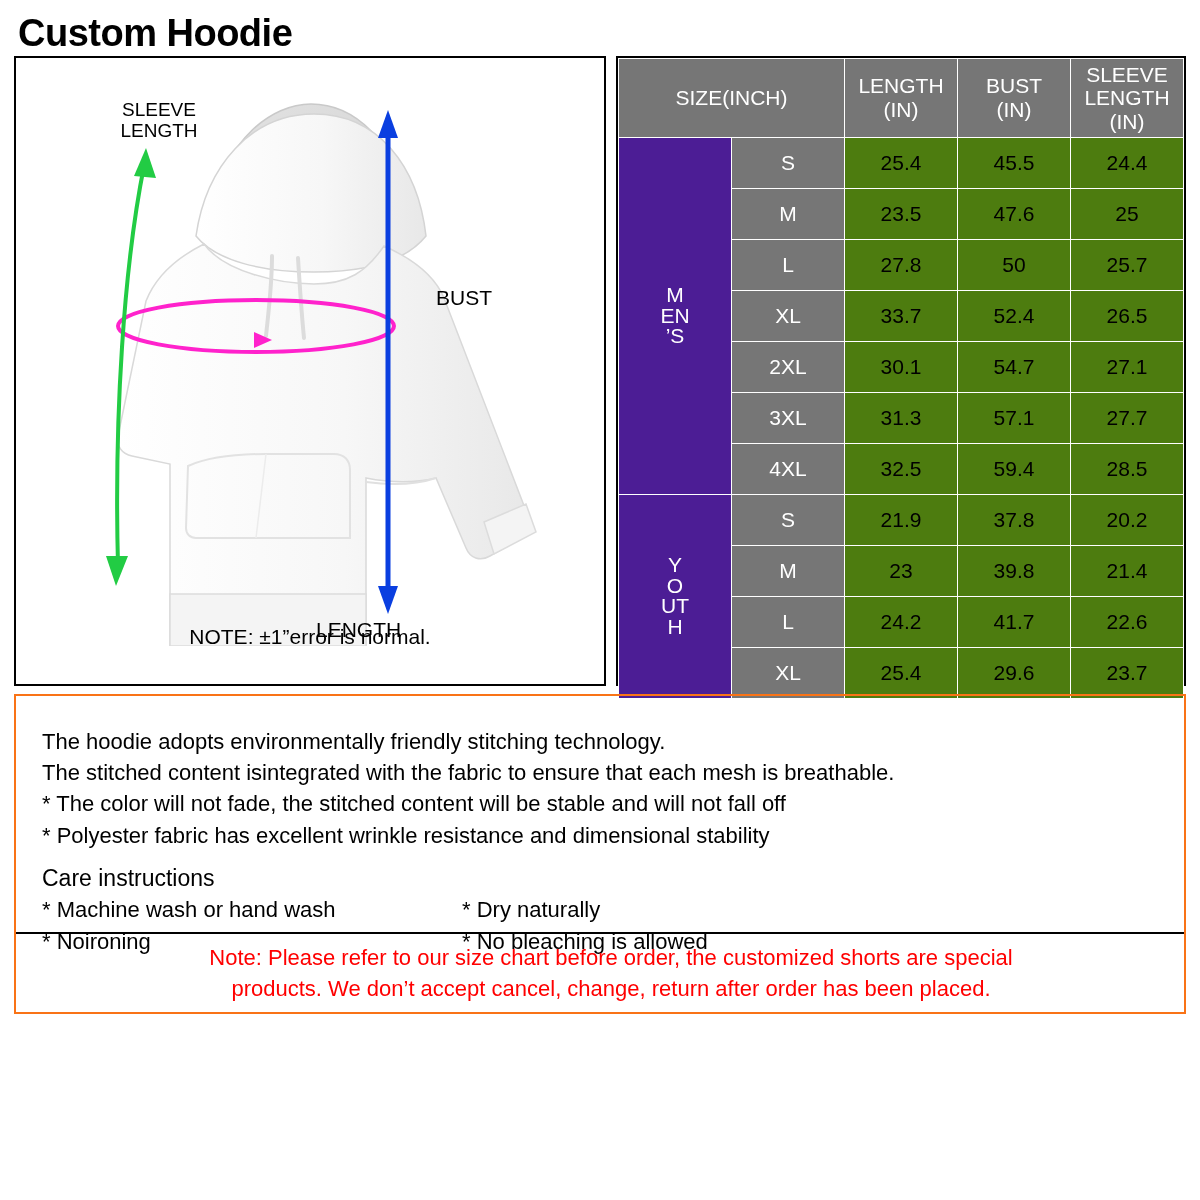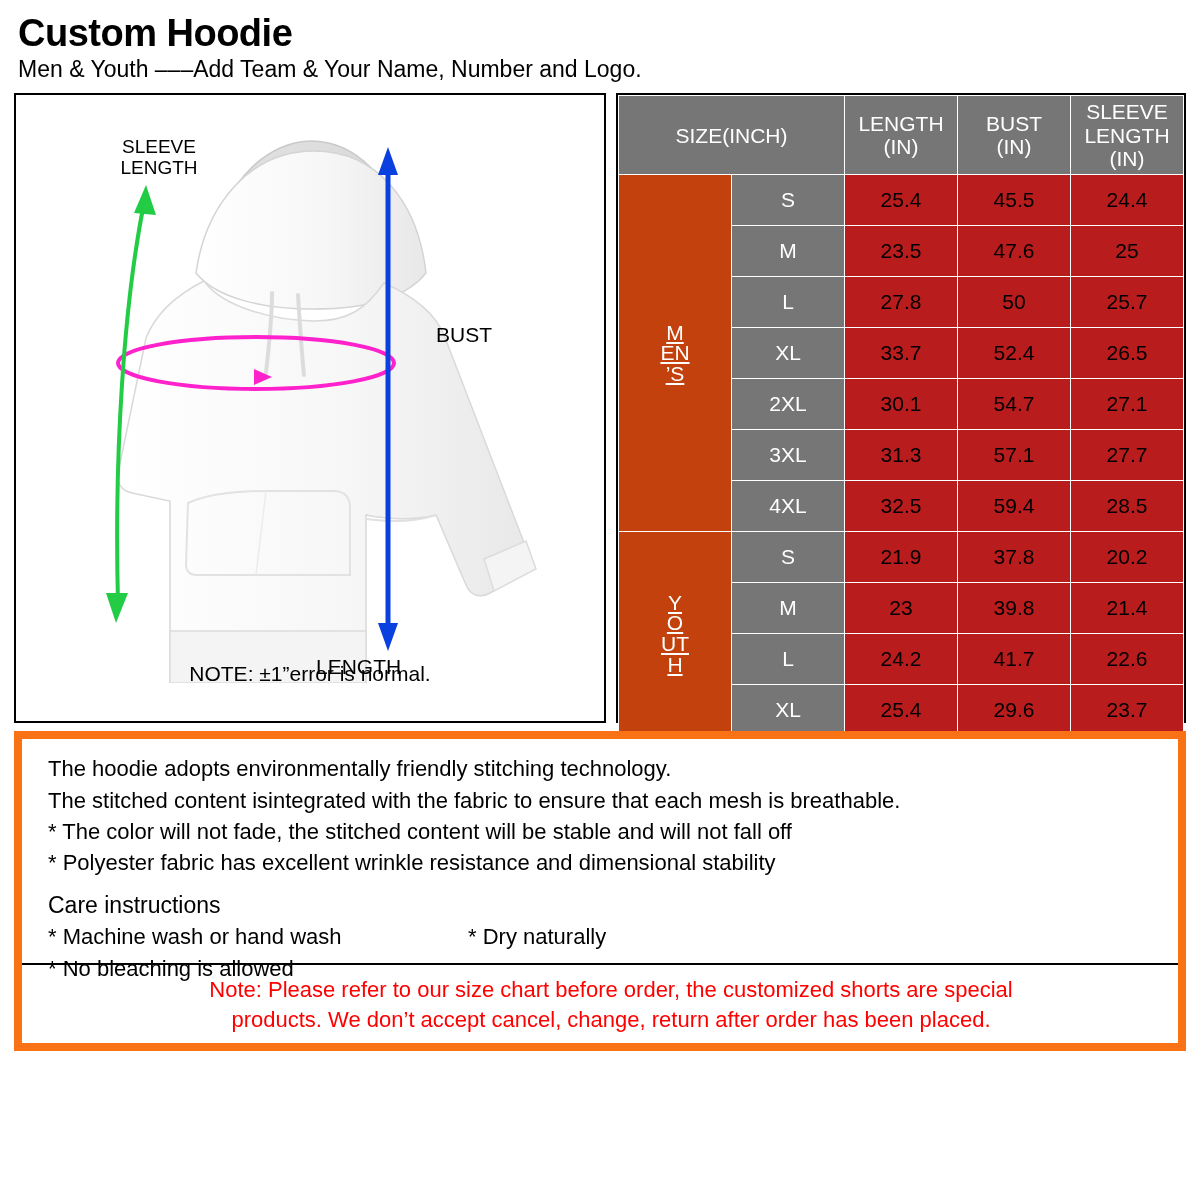--- a/index.html
+++ b/index.html
@@ -95,54 +95,53 @@
     padding: 0;
   }
   .hdr-cell {
     background: #767676;
     color: #ffffff;
     font-size: 21px;
     line-height: 1.12;
     height: 78px;
   }
   .grp-cell {
-    background: #c2410c;
+    background: #4c1d95;
     color: #ffffff;
     font-size: 32px;
     width: 56px;
     letter-spacing: 0px;
     line-height: 0.98;
-    text-decoration: underline;
   }
   .grp-inner {
     writing-mode: horizontal-tb;
     display: block;
     width: 30px;
     margin: 0 auto;
     word-wrap: break-word;
   }
   .size-cell {
     background: #767676;
     color: #ffffff;
     width: 118px;
     height: 50px;
   }
   .val-cell {
-    background: #b91c1c;
+    background: #4d7c0f;
     color: #000000;
     border: 1px solid #767676;
   }
   
   .info-box {
     margin-top: 8px;
-    border: 8px solid #f97316;
+    border: 2px solid #f97316;
     box-sizing: border-box;
     width: 1172px;
     height: 320px;
-    padding: 14px 26px 0 26px;
+    padding: 30px 26px 0 26px;
     position: relative;
   }
   .info-line {
     font-size: 22px;
     line-height: 1.42;
   }
   .care-title {
     font-size: 23px;
     margin-top: 14px;
     margin-bottom: 2px;
@@ -169,21 +168,20 @@
     text-align: center;
   }
   .red-note .l2 { display: block; }
 </style>
 </head>
 <body>
 
 <div class="page">
 
   <div class="title">Custom Hoodie</div>
-  <div class="subtitle">Men &amp; Youth –––Add Team &amp; Your Name, Number and Logo.</div>
 
   <div class="top-area">
 
     <div class="illus-box">
 
       <svg class="hoodie-svg" width="490" height="560" viewBox="0 0 490 560">
         <defs>
           <linearGradient id="gBody" x1="0" y1="0" x2="1" y2="0">
             <stop offset="0%" stop-color="#ffffff"></stop>
             <stop offset="55%" stop-color="#f7f7f7"></stop>
@@ -335,20 +333,21 @@
   <div class="info-box">
     <div class="info-line">The hoodie adopts environmentally friendly stitching technology.</div>
     <div class="info-line">The stitched content isintegrated with the fabric to ensure that each mesh is breathable.</div>
     <div class="info-line">* The color will not fade, the stitched content will be stable and will not fall off</div>
     <div class="info-line">* Polyester fabric has excellent wrinkle resistance and dimensional stability</div>
 
     <div class="care-title">Care instructions</div>
     <div class="care-grid">
       <div>* Machine wash or hand wash</div>
       <div>* Dry naturally</div>
+      <div>* Noironing</div>
       <div>* No bleaching is allowed</div>
     </div>
 
     <div class="divider"></div>
 
     <div class="red-note">
       <span>Note: Please refer to our size chart before order, the customized shorts are special</span>
       <span class="l2">products. We don’t accept cancel, change, return after order has been placed.</span>
     </div>
   </div>

